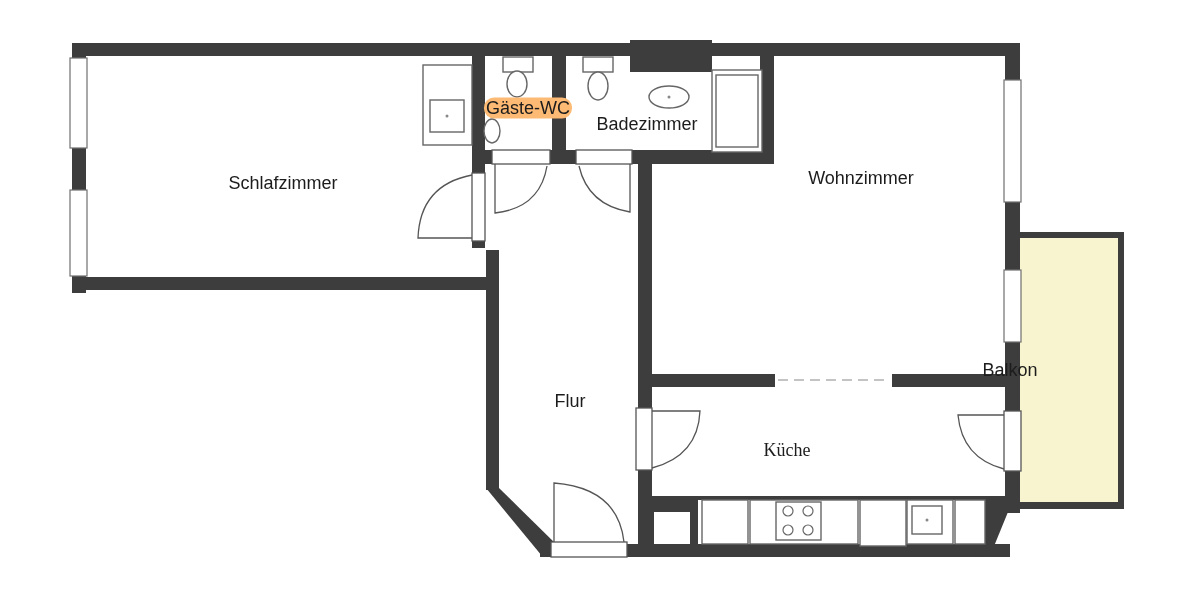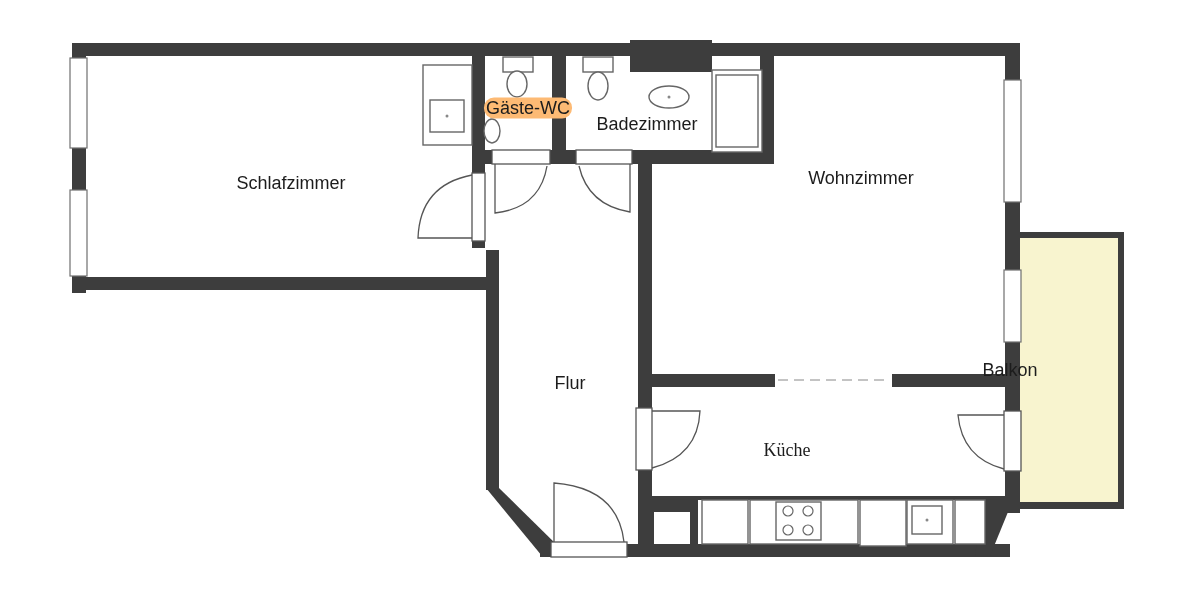--- a/index.html
+++ b/index.html
@@ -89,19 +89,19 @@
     <circle cx="788" cy="530" r="5"></circle>
       <circle cx="808" cy="530" r="5"></circle>
   </g>
   <rect x="860" y="500" width="46" height="46" class="fixture"></rect>
   <rect x="907" y="500" width="46" height="44" class="fixture"></rect>
   <rect x="912" y="506" width="30" height="28" class="fixture"></rect>
   <circle cx="927" cy="520" r="1.5" class="fixture-dot"></circle>
   <rect x="955" y="500" width="30" height="44" class="fixture"></rect>
 </svg>
 
-<div class="room-label" style="left:283px; top:183px;margin-left:8px;">Schlafzimmer</div>
+<div class="room-label" style="left:283px; top:183px;">Schlafzimmer</div>
 <div class="room-label halo" style="left:512px; top:108px;">Gäste-WC</div>
 <div class="room-label" style="left:647px; top:124px;">Badezimmer</div>
 <div class="room-label" style="left:861px; top:178px;">Wohnzimmer</div>
-<div class="room-label" style="left:570px; top:383px;">Flur</div>
+<div class="room-label" style="left:570px; top:401px;">Flur</div>
 <div class="room-label" style="left:787px; top:450px;font-family:Liberation Serif, serif;">Küche</div>
 <div class="room-label" style="left:1010px; top:370px;">Balkon</div>
 
 </body></html>

